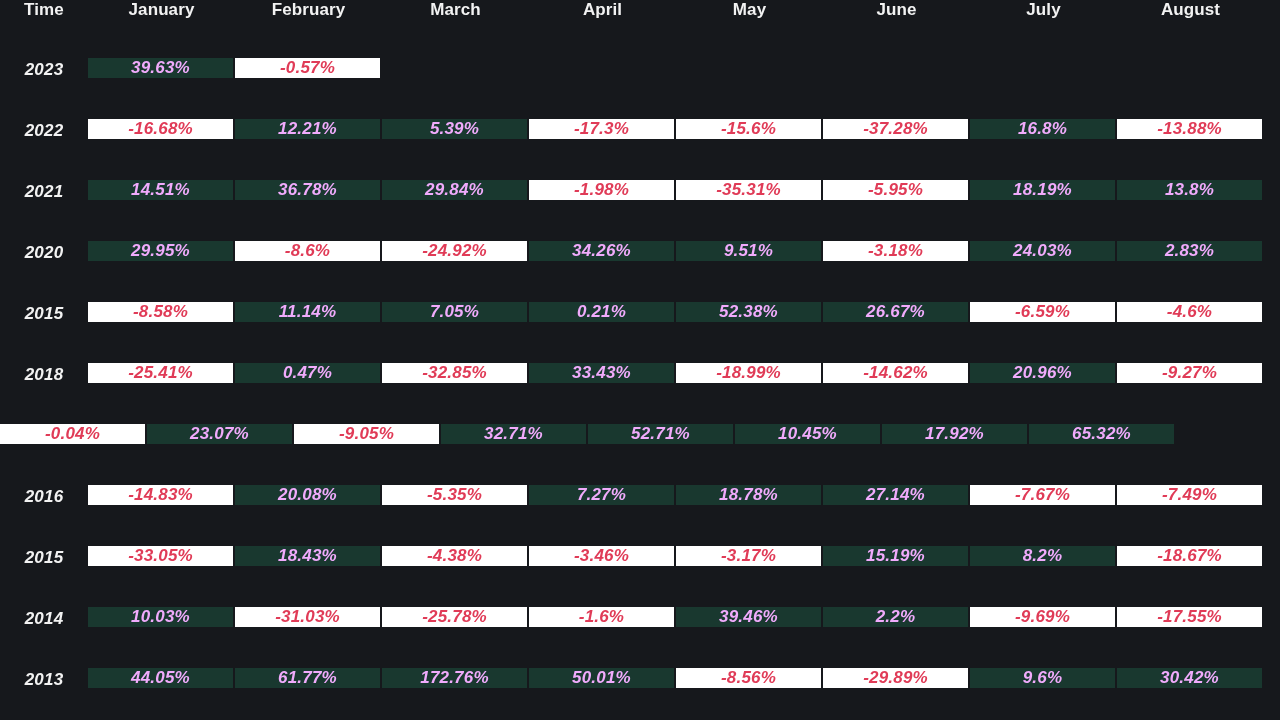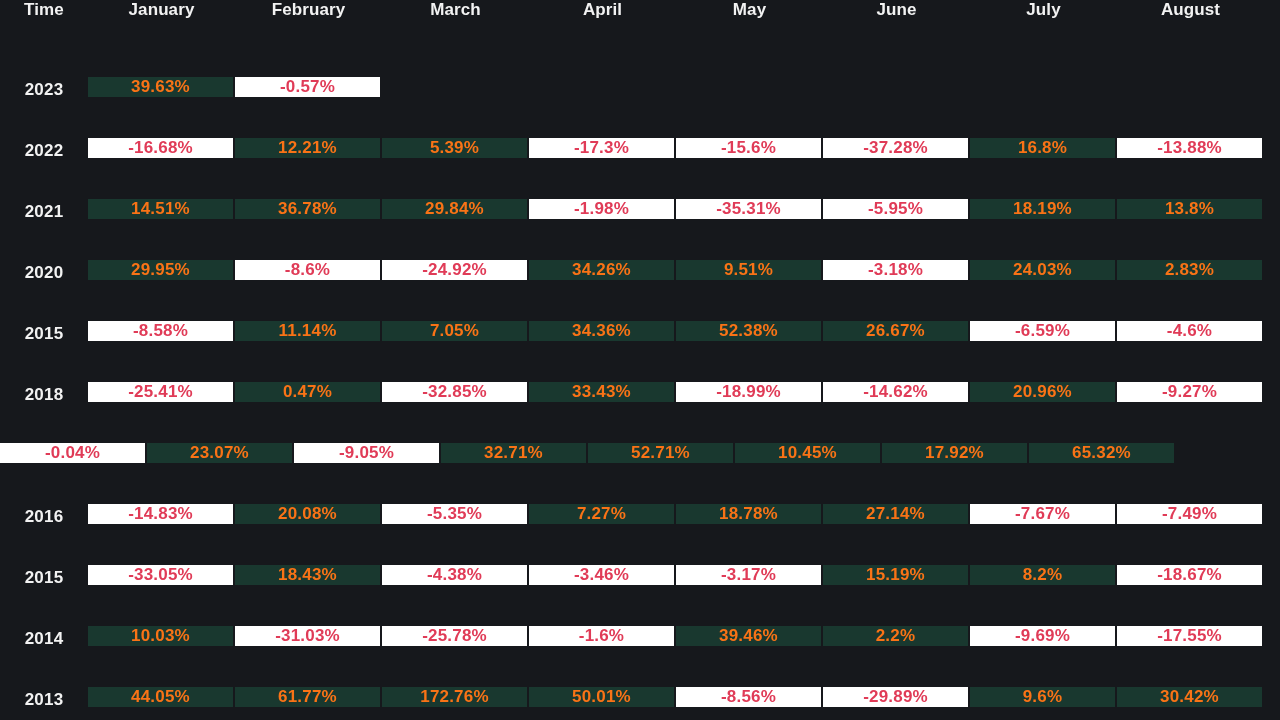--- a/index.html
+++ b/index.html
@@ -61,23 +61,24 @@
   
   .grid-body {
     position: absolute;
     top: 39px;
     left: 0;
     width: 1280px;
   }
 
   .data-row {
     display: flex;
-    align-items: flex-end;
+    align-items: center;
     height: 61px;
     margin-bottom: 0px;
+    font-style: italic;
   }
 
   .year-label {
     width: 88px;
     flex: 0 0 88px;
     display: flex;
     align-items: center;
     justify-content: center;
     font-size: 17px;
     font-weight: bold;
@@ -95,21 +96,21 @@
     font-size: 17px;
     font-weight: bold;
     border-right: 2px solid #16181C;
     border-bottom: 3px solid #16181C;
     letter-spacing: 0.2px;
     white-space: nowrap;
   }
 
   .cell.pos {
     background: #19382F;
-    color: #f97316;
+    color: #f0abfc;
   }
 
   .cell.neg {
     background: #ffffff;
     color: #E03B57;
   }
 
   .cell.empty {
     background: #16181C;
     color: transparent;
@@ -176,21 +177,21 @@
         <div class="cell pos">9.51%</div>
         <div class="cell neg">-3.18%</div>
         <div class="cell pos">24.03%</div>
         <div class="cell pos">2.83%</div>
       </div>
       <div class="data-row">
         <div class="year-label">2015</div>
         <div class="cell neg">-8.58%</div>
         <div class="cell pos">11.14%</div>
         <div class="cell pos">7.05%</div>
-        <div class="cell pos">34.36%</div>
+        <div class="cell pos">0.21%</div>
         <div class="cell pos">52.38%</div>
         <div class="cell pos">26.67%</div>
         <div class="cell neg">-6.59%</div>
         <div class="cell neg">-4.6%</div>
       </div>
       <div class="data-row">
         <div class="year-label">2018</div>
         <div class="cell neg">-25.41%</div>
         <div class="cell pos">0.47%</div>
         <div class="cell neg">-32.85%</div>

